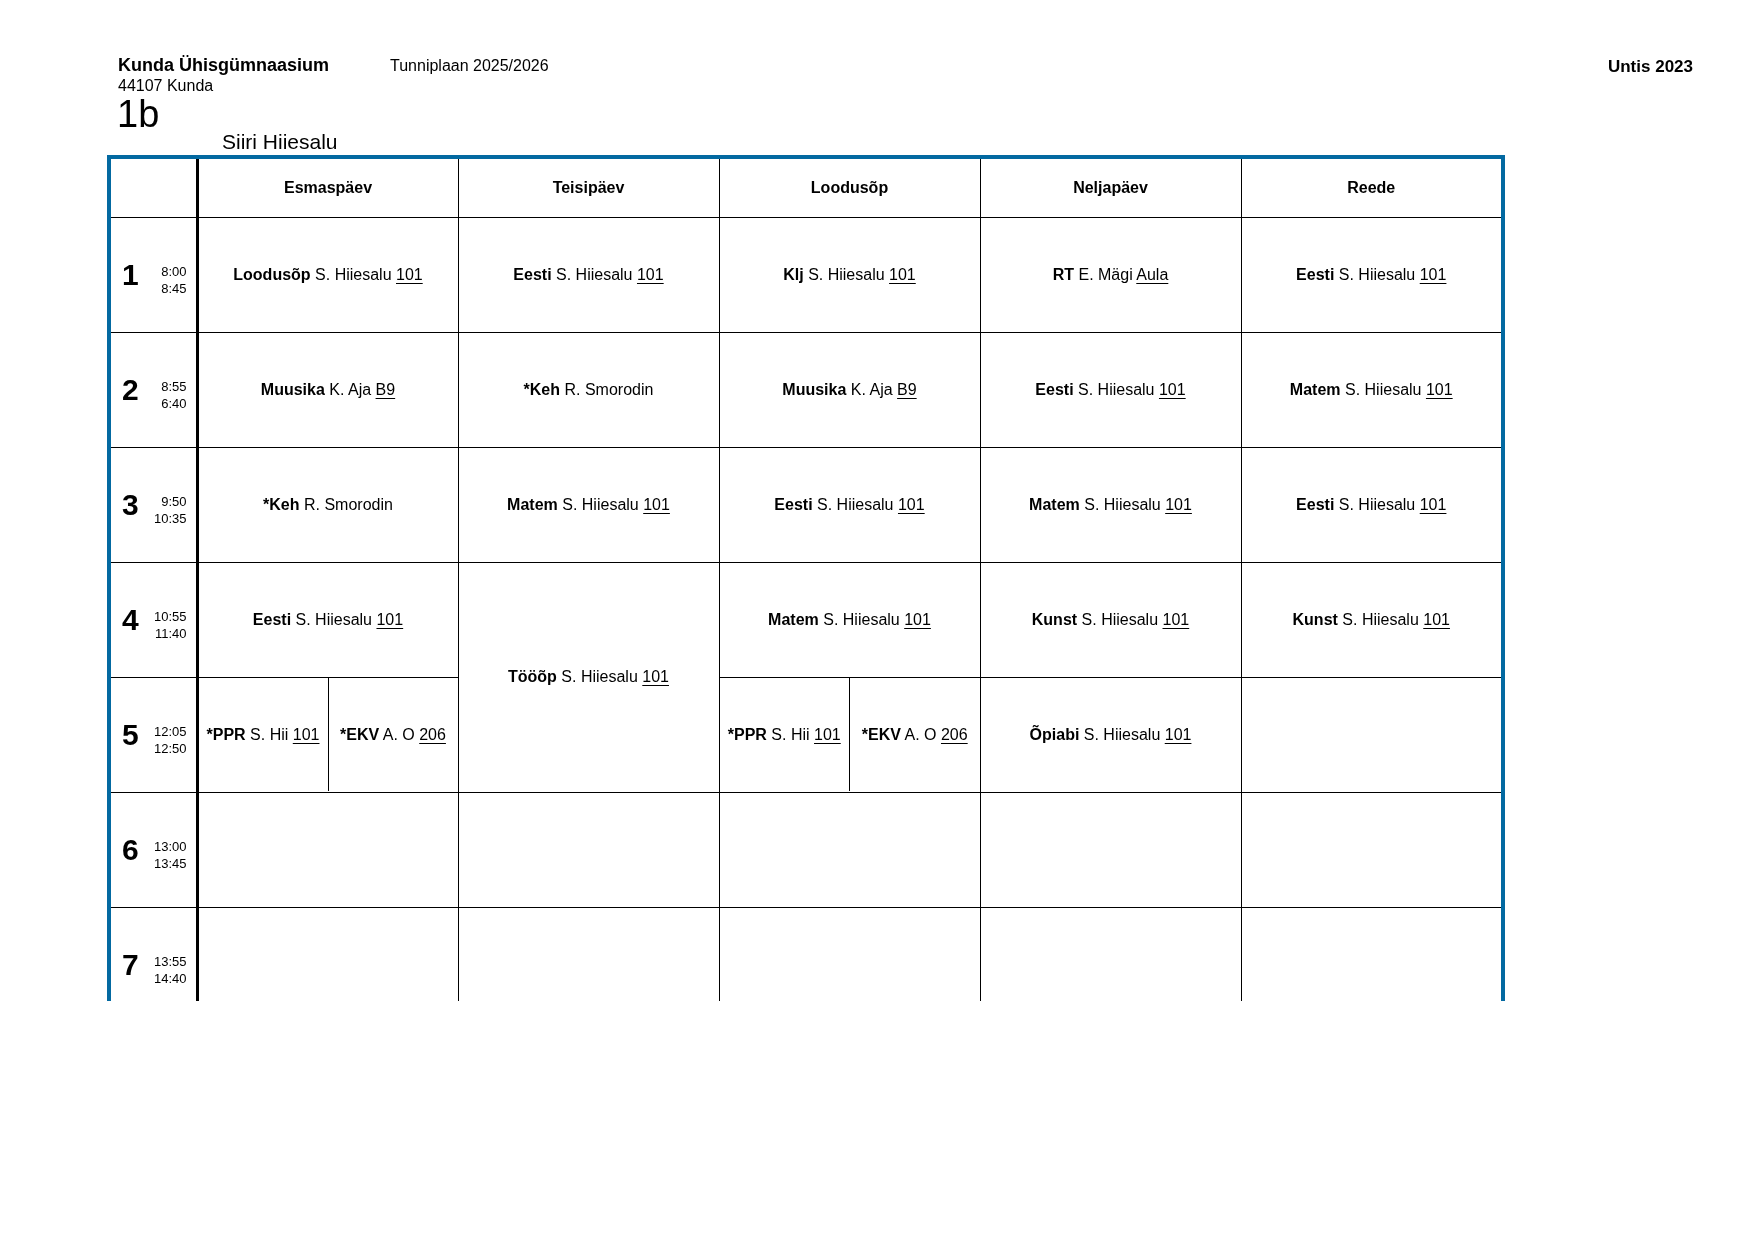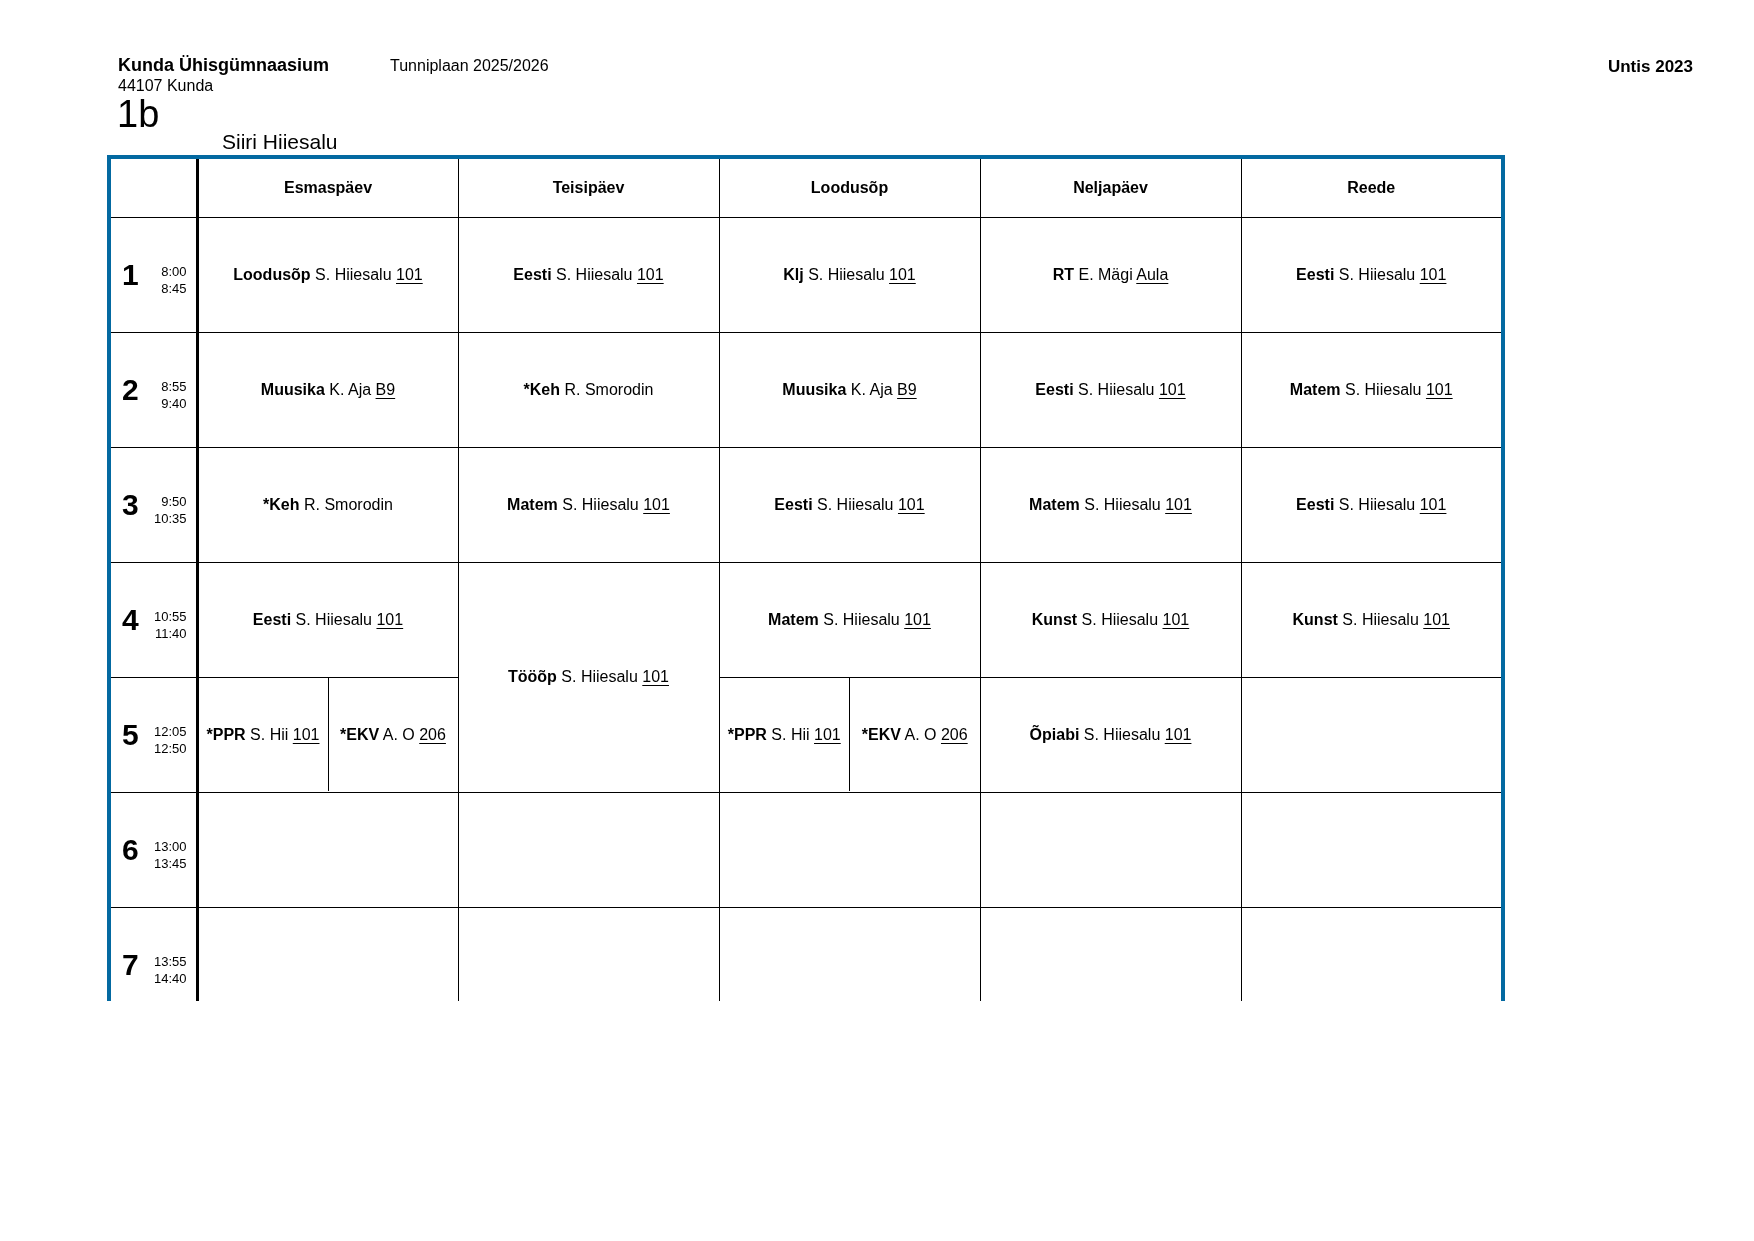--- a/index.html
+++ b/index.html
@@ -104,21 +104,21 @@
         <td><span class="lesson"><b>RT</b> <span>E. Mägi</span> <u>Aula</u></span></td>
         <td><span class="lesson"><b>Eesti</b> <span>S. Hiiesalu</span> <u>101</u></span></td>
       </tr>
 
       <tr>
         <th class="col-time period-cell">
           <div class="period-inner">
             <span class="pnum">2</span>
             <span class="ptimes">
               <span>8:55</span>
-              <span>9:40</span>
+              <span>6:40</span>
             </span>
           </div>
         </th>
         <td><span class="lesson"><b>Muusika</b> <span>K. Aja</span> <u>B9</u></span></td>
         <td><span class="lesson"><b>*Keh</b> <span>R. Smorodin</span> <u></u></span></td>
         <td><span class="lesson"><b>Muusika</b> <span>K. Aja</span> <u>B9</u></span></td>
         <td><span class="lesson"><b>Eesti</b> <span>S. Hiiesalu</span> <u>101</u></span></td>
         <td><span class="lesson"><b>Matem</b> <span>S. Hiiesalu</span> <u>101</u></span></td>
       </tr>
 

